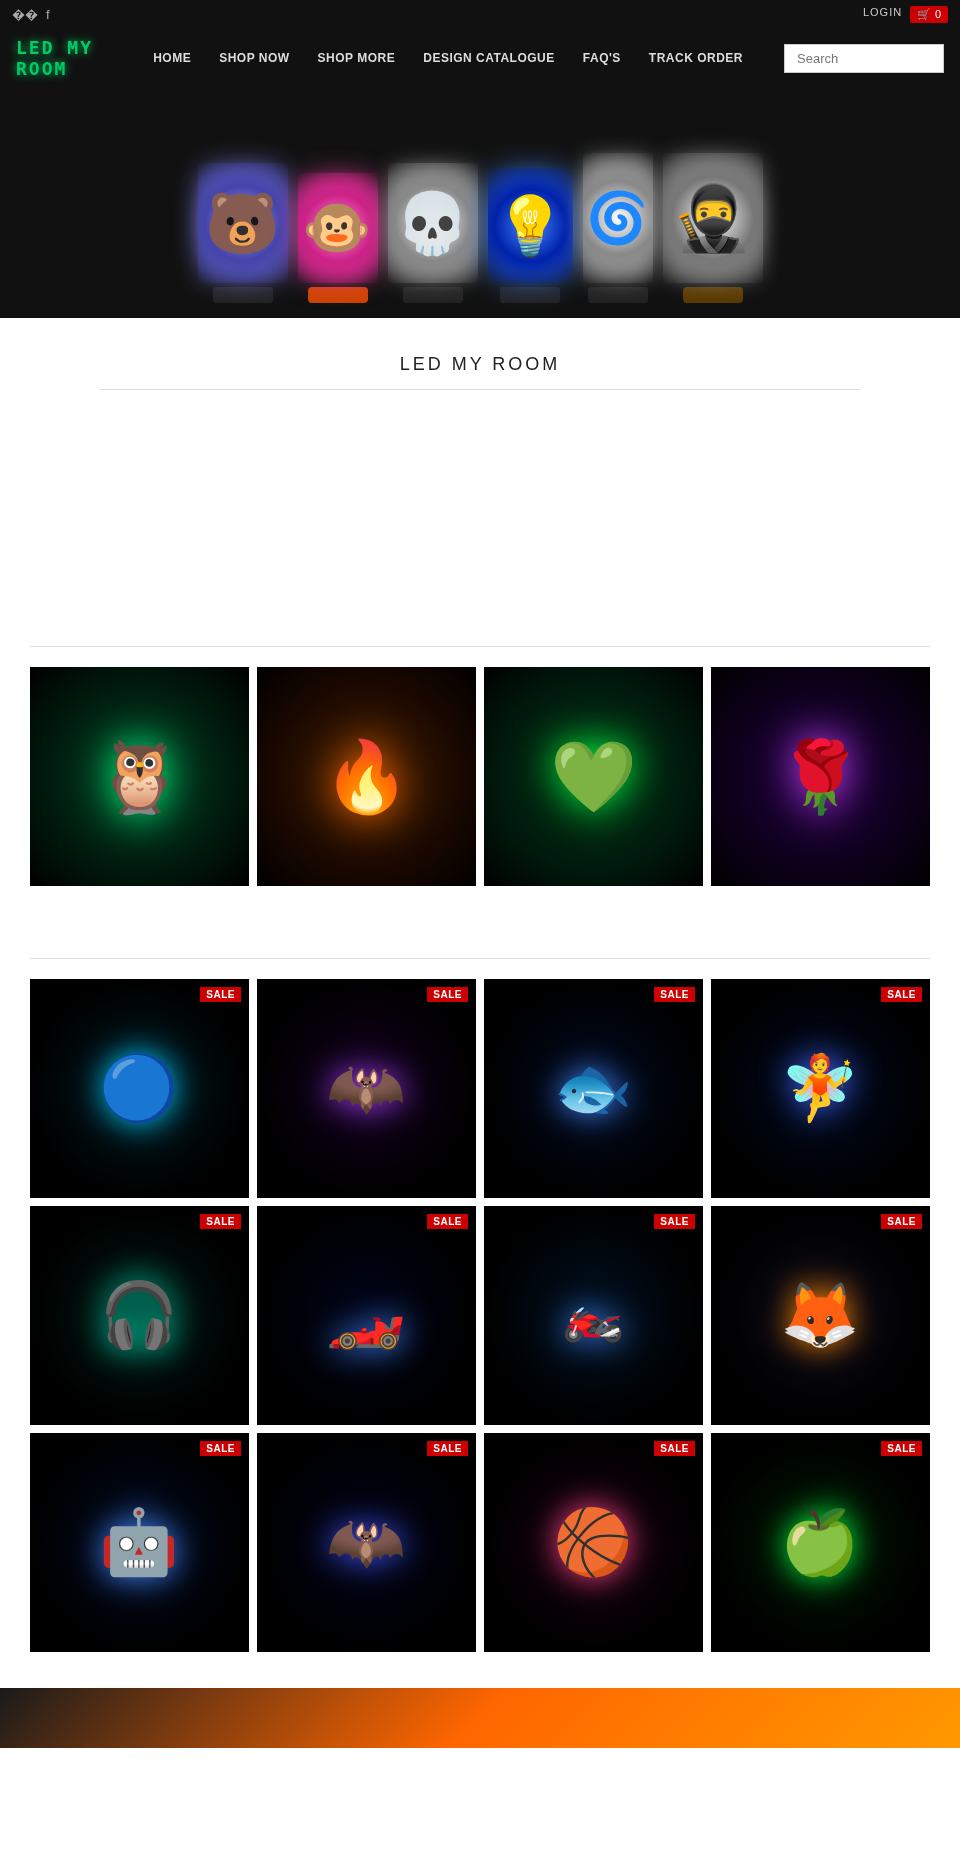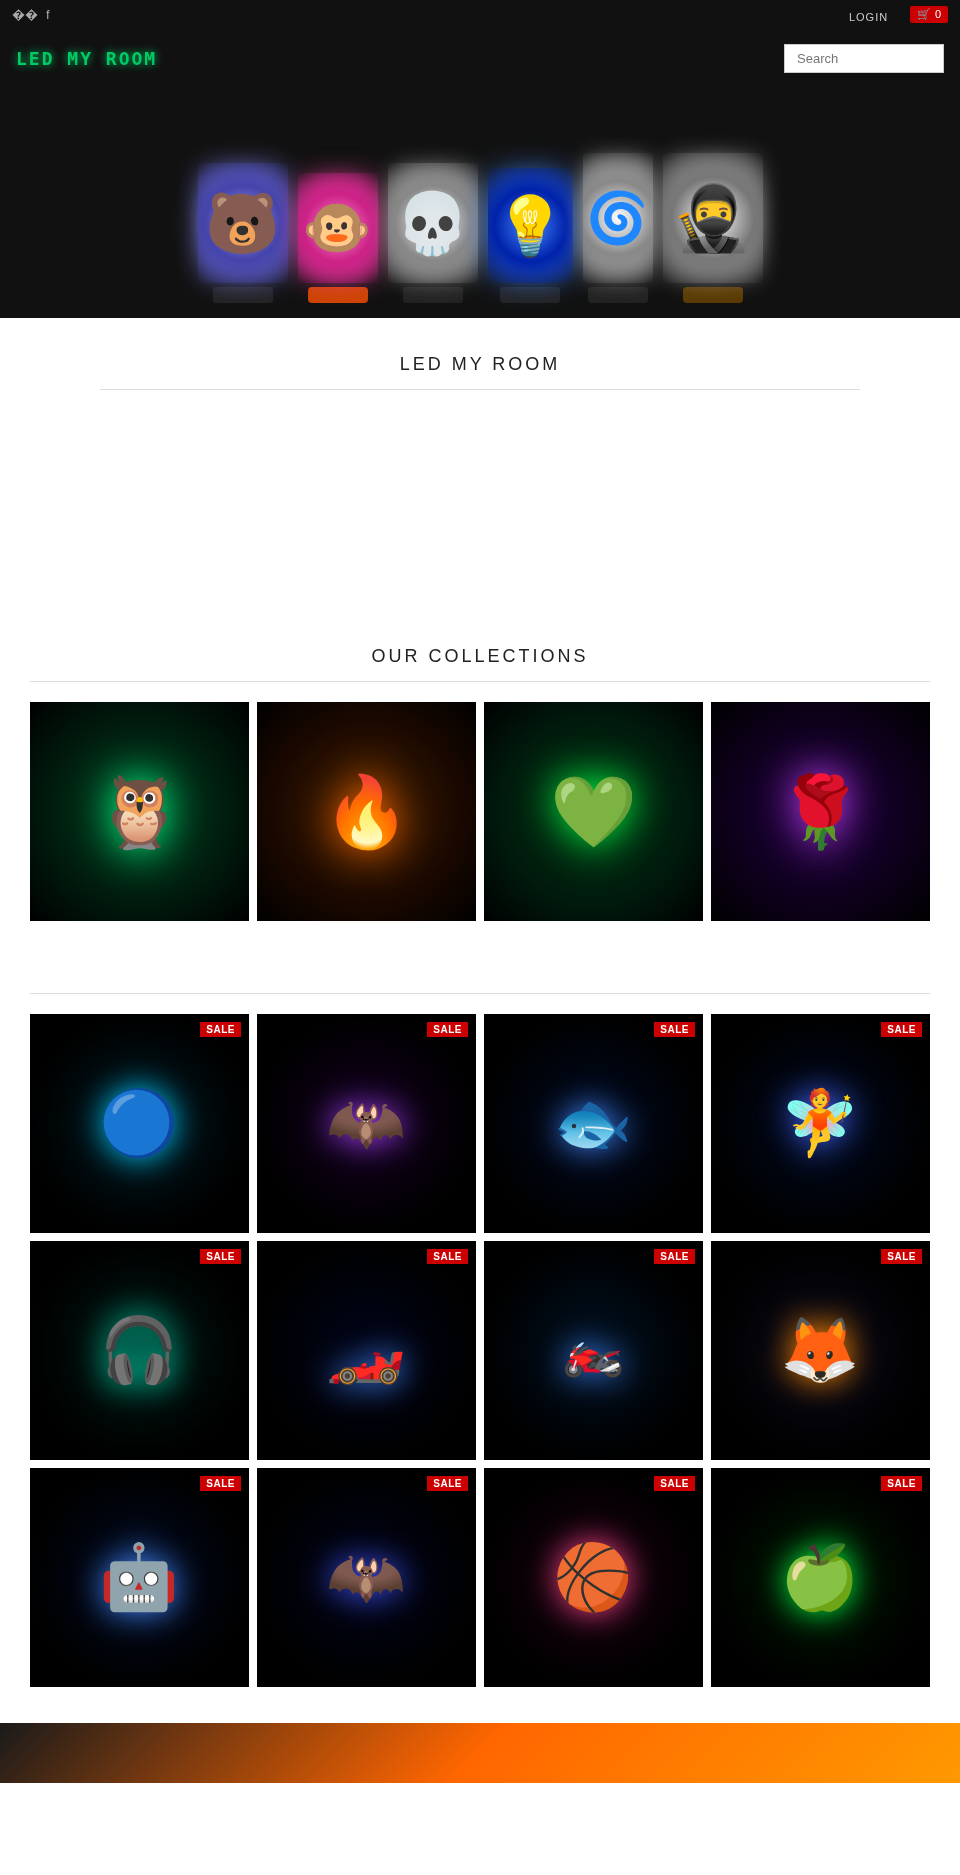--- a/index.html
+++ b/index.html
@@ -9,21 +9,21 @@
     .top-bar {
       background: #111;
       display: flex;
       align-items: center;
       justify-content: space-between;
       padding: 4px 12px;
       height: 28px;
     }
     .top-bar-left { display: flex; gap: 8px; align-items: center; }
     .top-bar-icon { color: #aaa; font-size: 13px; cursor: pointer; }
-    .top-bar-right { display: flex; align-items: flex-end; gap: 22px; }
+    .top-bar-right { display: flex; align-items: flex-start; gap: 8px; }
     .login-btn {
       color: #ccc;
       font-size: 11px;
       background: none;
       border: none;
       cursor: pointer;
       letter-spacing: 1px;
     }
     .cart-badge {
       background: #c00;
@@ -227,20 +227,28 @@
     <button class="login-btn">LOGIN</button>
     <div class="cart-badge">
       <span>🛒</span>
       <span>0</span>
     </div>
   </div>
 </div>
 
 <nav class="nav">
   <div class="nav-logo">LED MY ROOM</div>
+  <div class="nav-links">
+    <a class="nav-link">HOME</a>
+    <a class="nav-link">SHOP NOW</a>
+    <a class="nav-link">SHOP MORE</a>
+    <a class="nav-link" style="text-align:center;">DESIGN CATALOGUE</a>
+    <a class="nav-link">FAQ'S</a>
+    <a class="nav-link" style="text-align:center;">TRACK ORDER</a>
+  </div>
   <div class="nav-search">
     <input type="text" placeholder="Search" style="">
   </div>
 </nav>
 
 <div class="hero">
   <div class="hero-lamps">
 
     <div class="lamp-silhouette">
       <div style="width:90px;height:120px;background:radial-gradient(circle, #9999ff 0%, #4444aa 50%, transparent 100%);display:flex;align-items:center;justify-content:center;font-size:60px;filter:drop-shadow(0 0 12px #8888ff);">🐻</div>
@@ -273,21 +281,20 @@
     </div>
   </div>
 </div>
 
 <div class="section" style="padding: 36px 100px 200px;">
   <h2 class="section-title">LED MY ROOM</h2>
   <hr class="section-divider">
 </div>
 
 <div class="section" style="padding: 36px 30px;">
-  <h2 class="section-title">OUR COLLECTIONS</h2>
   <hr class="section-divider">
   <div class="collections-grid">
 
     <div class="collection-item" style="background:#001a0d;">
       <div class="collection-item-img" style="background:radial-gradient(ellipse at center, #004422 0%, #001a0d 60%, #000 100%);">
         <span style="font-size:70px;filter:drop-shadow(0 0 20px #00ff88);">🦉</span>
       </div>
     </div>
 
     <div class="collection-item" style="background:#1a0800;">

